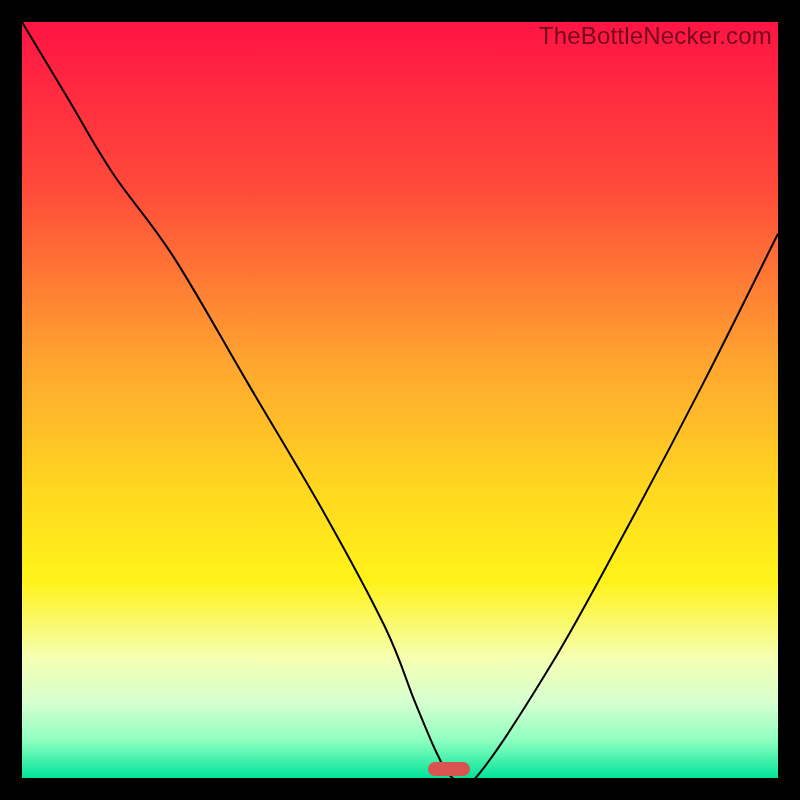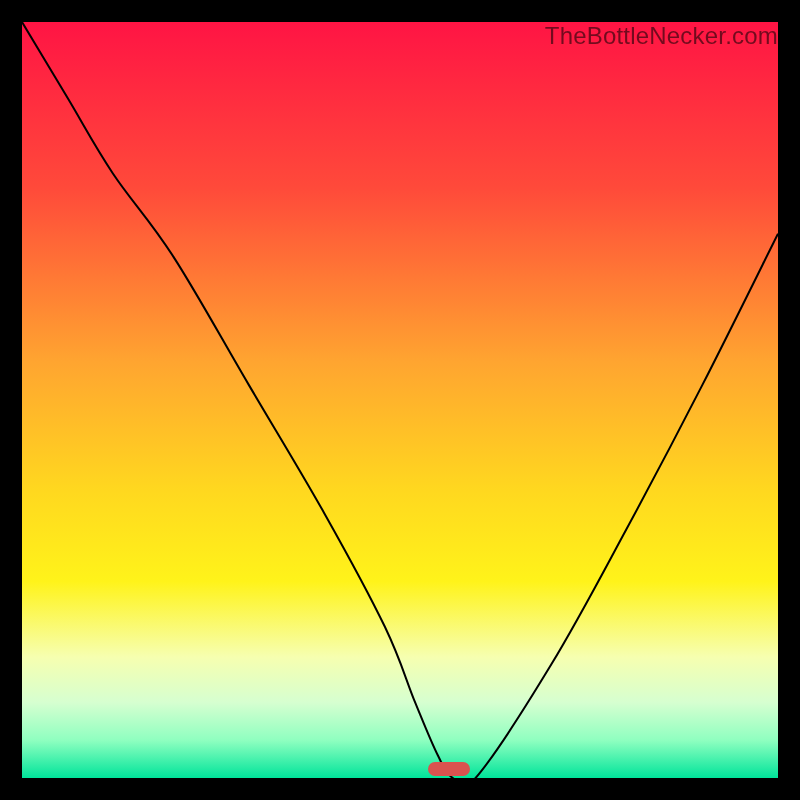--- a/index.html
+++ b/index.html
@@ -25,21 +25,21 @@
     height: 756px;
     overflow: hidden;
   }
   .gradient {
     position: absolute;
     inset: 0;
   }
   .watermark {
     position: absolute;
     top: 0px;
-    right: 0;
+    right: 6px;
     color: rgba(0,0,0,0.55);
     font-size: 24px;
     font-weight: 500;
     letter-spacing: 0.2px;
     user-select: none;
   }
   .curve {
     position: absolute;
     inset: 0;
   }

